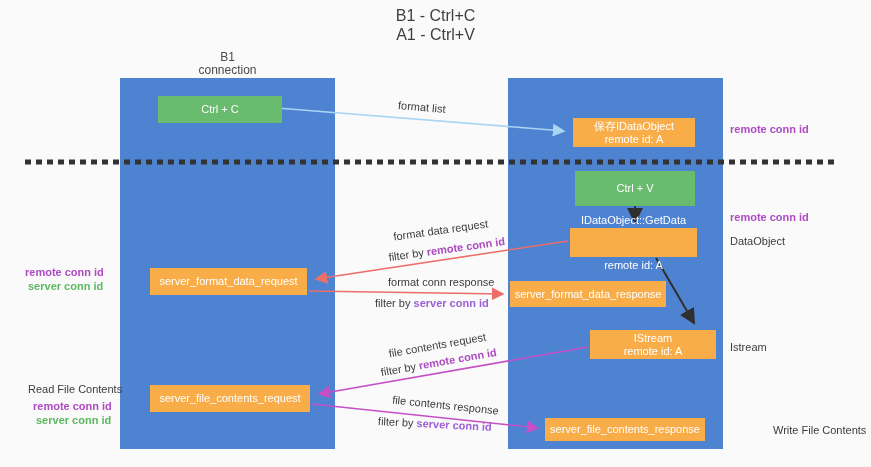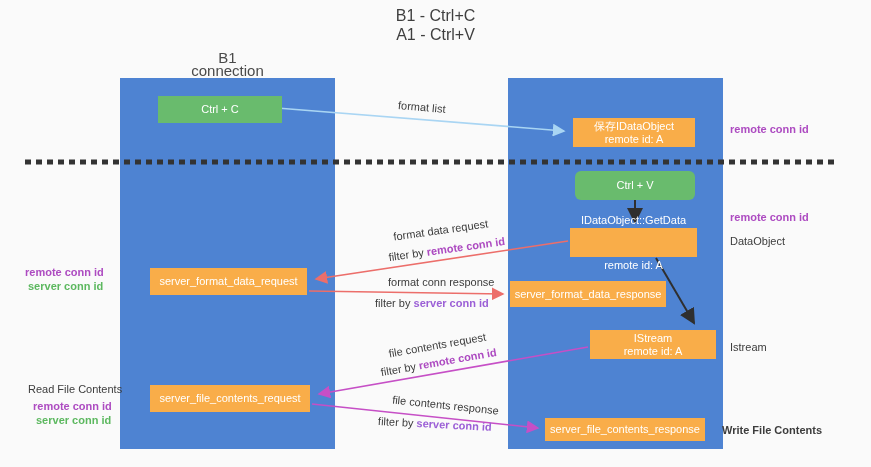--- a/index.html
+++ b/index.html
@@ -2,21 +2,21 @@
 <html><head>
 <meta charset="utf-8">
 <style>
   html,body{margin:0;padding:0;background:#fafafa;}
   #stage{
     position:relative;width:871px;height:467px;background:#fafafa;
     font-family:"Liberation Sans",sans-serif;overflow:hidden;
   }
   .abs{position:absolute;}
   #title{top:6px;left:0;width:100%;text-align:center;color:#3f3f3f;font-size:16px;line-height:19px;}
-  .col-header{text-align:center;color:#4a4a4a;font-size:15px;line-height:13px;}
+  .col-header{text-align:center;color:#4a4a4a;font-size:12px;line-height:13px;}
   .col{background:#4e83d2;}
   .node{display:flex;flex-direction:column;align-items:center;justify-content:center;
         color:#fff;font-size:11px;line-height:13px;text-align:center;}
   .green{background:#69bb6d;}
   .orange{background:#f9ad49;}
   .lbl{font-size:11px;color:#3c3c3c;white-space:nowrap;}
   .purple{color:#ad4bc1;font-weight:bold;}
   .violet{color:#9b5fd6;font-weight:bold;}
   .greentx{color:#5cb85f;font-weight:bold;}
   .rot{transform-origin:center;}
@@ -75,21 +75,21 @@
 
   <div class="abs node green" style="left:158px;top:96px;width:124px;height:27px;">
     <div>Ctrl + C</div>
   </div>
 
   <div class="abs node orange" style="left:573px;top:118px;width:122px;height:29px;">
     <div>保存IDataObject</div>
     <div>remote id: A</div>
   </div>
 
-  <div class="abs node green" style="left:575px;top:171px;width:120px;height:29px;border-radius:6px;">
+  <div class="abs node green" style="left:575px;top:171px;width:120px;height:35px;">
     <div>Ctrl + V</div>
   </div>
 
   <div class="abs node orange" style="left:570px;top:228px;width:127px;height:29px;gap:32px;">
     <div>IDataObject::GetData</div>
     <div>remote id: A</div>
   </div>
 
   <div class="abs node orange" style="left:510px;top:281px;width:156px;height:26px;">
     <div>server_format_data_response</div>
@@ -135,21 +135,21 @@
   <div class="abs lbl rot" style="left:392px;top:399px;transform:rotate(6deg);">file contents response</div>
   <div class="abs lbl rot" style="left:378px;top:418px;transform:rotate(3deg);">
     <span>filter by</span>
     <span class="violet">server conn id</span>
   </div>
 
   <div class="abs lbl purple" style="left:730px;top:123px;">remote conn id</div>
   <div class="abs lbl purple" style="left:730px;top:211px;">remote conn id</div>
   <div class="abs lbl" style="left:730px;top:235px;">DataObject</div>
   <div class="abs lbl" style="left:730px;top:341px;">Istream</div>
-  <div class="abs lbl" style="left:722px;top:424px;font-weight:bold;">Write File Contents</div>
+  <div class="abs lbl" style="left:773px;top:424px;">Write File Contents</div>
 
   <div class="abs lbl purple" style="left:25px;top:266px;">remote conn id</div>
   <div class="abs lbl greentx" style="left:28px;top:280px;">server conn id</div>
 
   <div class="abs lbl" style="left:28px;top:383px;">Read File Contents</div>
   <div class="abs lbl purple" style="left:33px;top:400px;">remote conn id</div>
   <div class="abs lbl greentx" style="left:36px;top:414px;">server conn id</div>
 
 </div>
 

